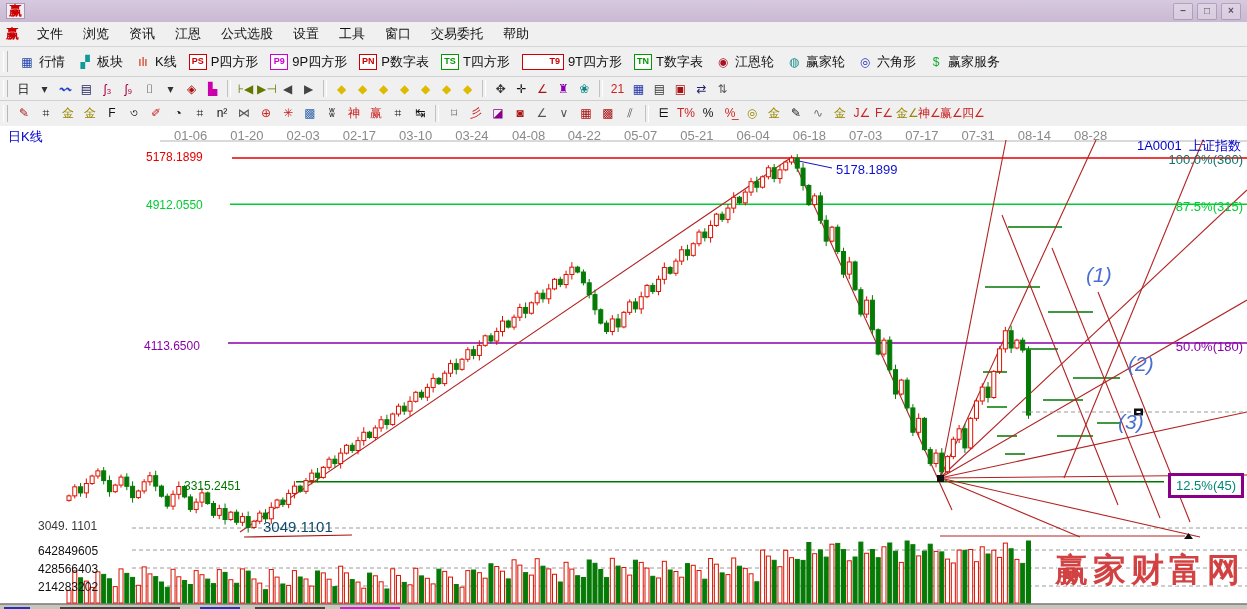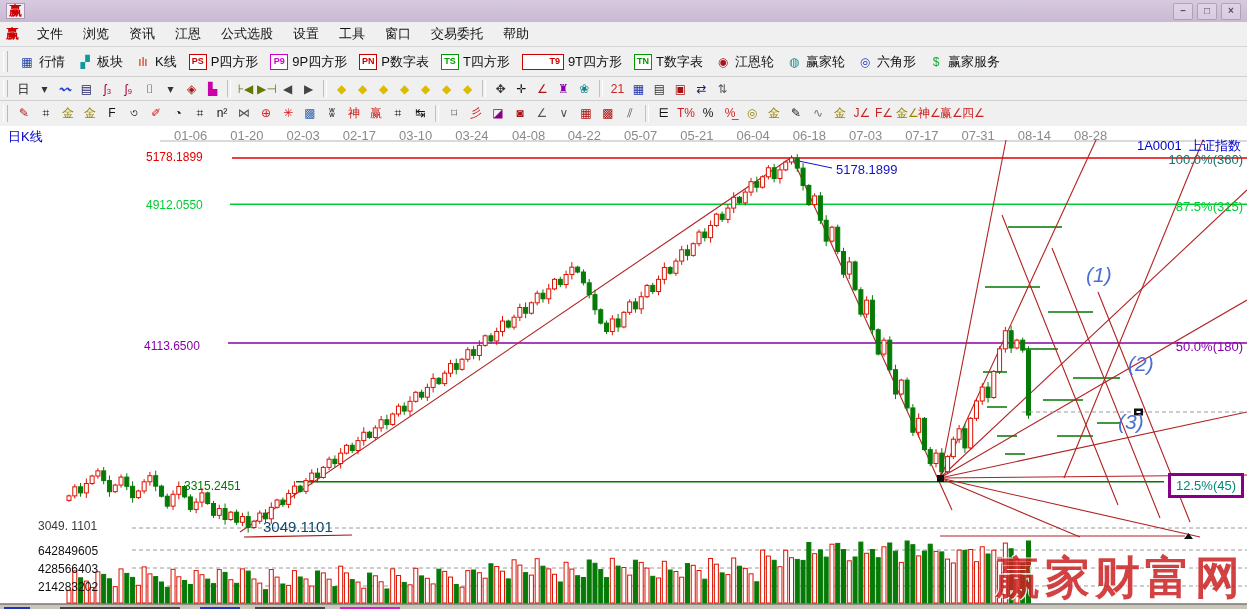--- a/index.html
+++ b/index.html
@@ -41,21 +41,21 @@
   #lv3{left:184px;top:354px;color:#007700;}
   #lv4{left:38px;top:394px;color:#3a3a3a;}
   #peaktag{left:836px;top:37px;color:#1111cc;font-size:13px;}
   #lowtag{left:263px;top:394px;color:#0c4a6e;font-size:15px;}
   .ann{position:absolute;color:#4a6fd4;font-size:21px;font-style:italic;}
   #ann0{left:1086px;top:137px;}
   #ann1{left:1128px;top:226px;}
   #ann2{left:1118px;top:284px;}
   .vlab{position:absolute;left:38px;color:#111;font-size:12px;}
   #vl0{top:418px;}#vl1{top:436px;}#vl2{top:454px;}
-  #watermark{position:absolute;right:2px;top:422px;font-size:45px;font-weight:bold;color:#c22;opacity:.85;letter-spacing:5px;text-shadow:1px 1px 0 #fff,-1px -1px 0 #fff;}
+  #watermark{position:absolute;right:2px;top:422px;font-size:33px;font-weight:bold;color:#c22;opacity:.85;letter-spacing:5px;text-shadow:1px 1px 0 #fff,-1px -1px 0 #fff;}
   #statusbar{position:absolute;left:0;top:478px;width:1247px;height:5px;background:#c9c5bd;border-top:1px solid #8f8c85;overflow:hidden;}
   #statusbar i{position:absolute;top:2px;height:3px;display:block;}
 </style>
 </head>
 <body>
 
 <div id="titlebar">
   <span class="logo">赢</span>
   <div id="winbtns">
     <span>–</span>

